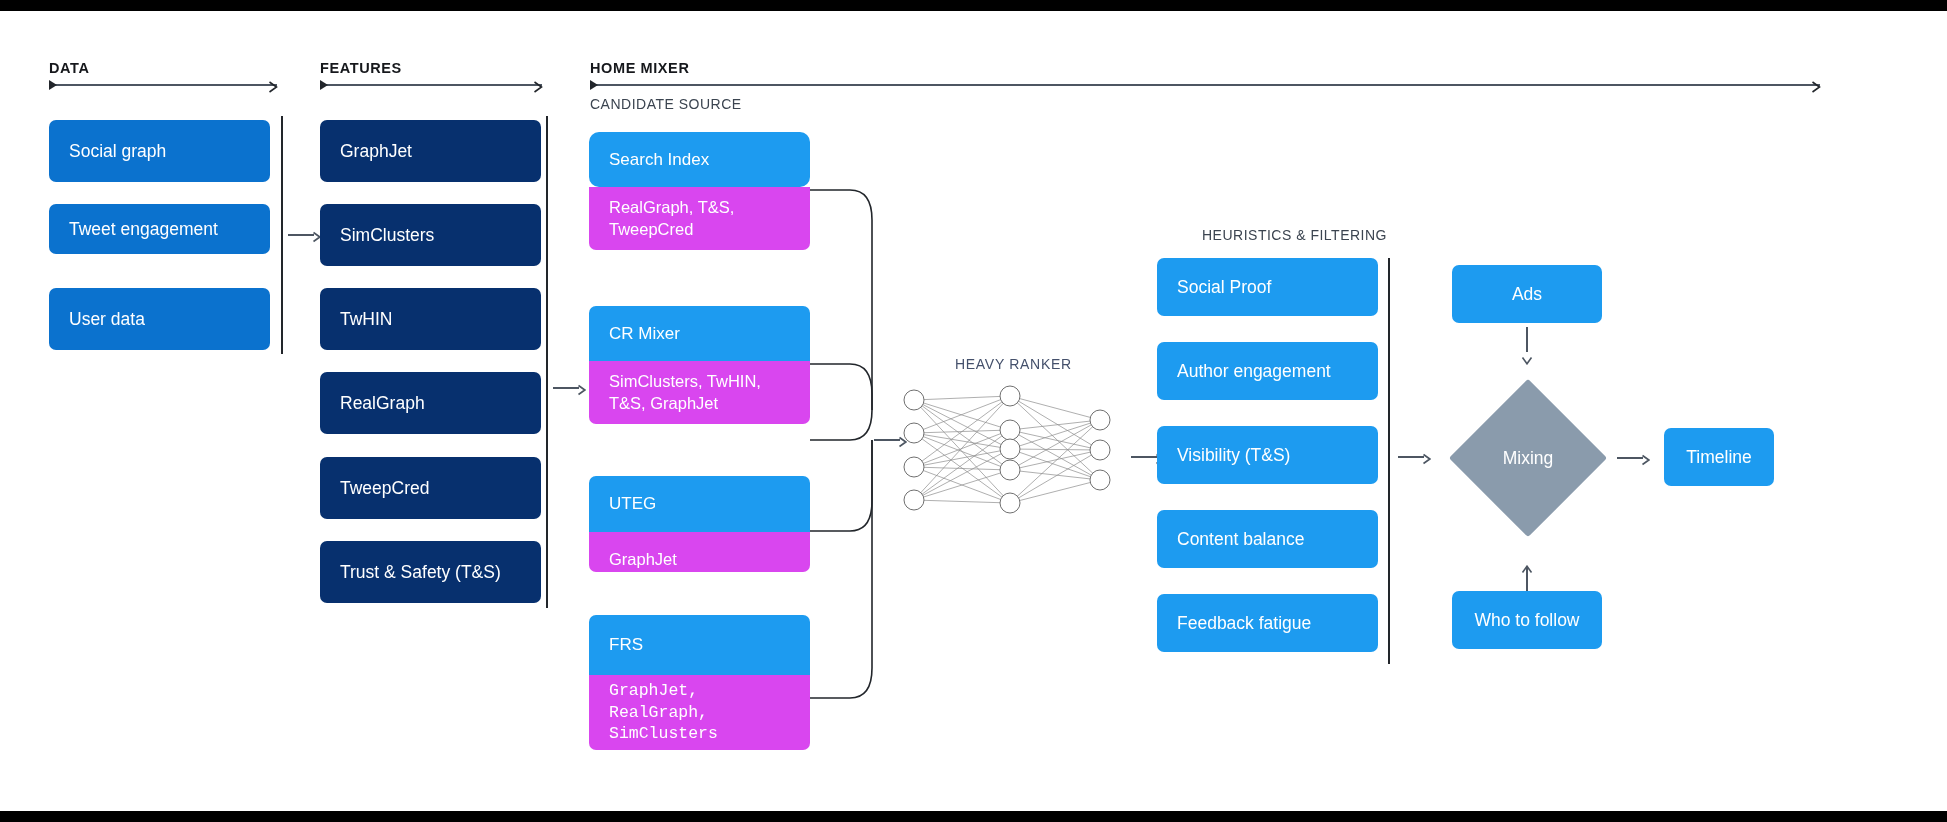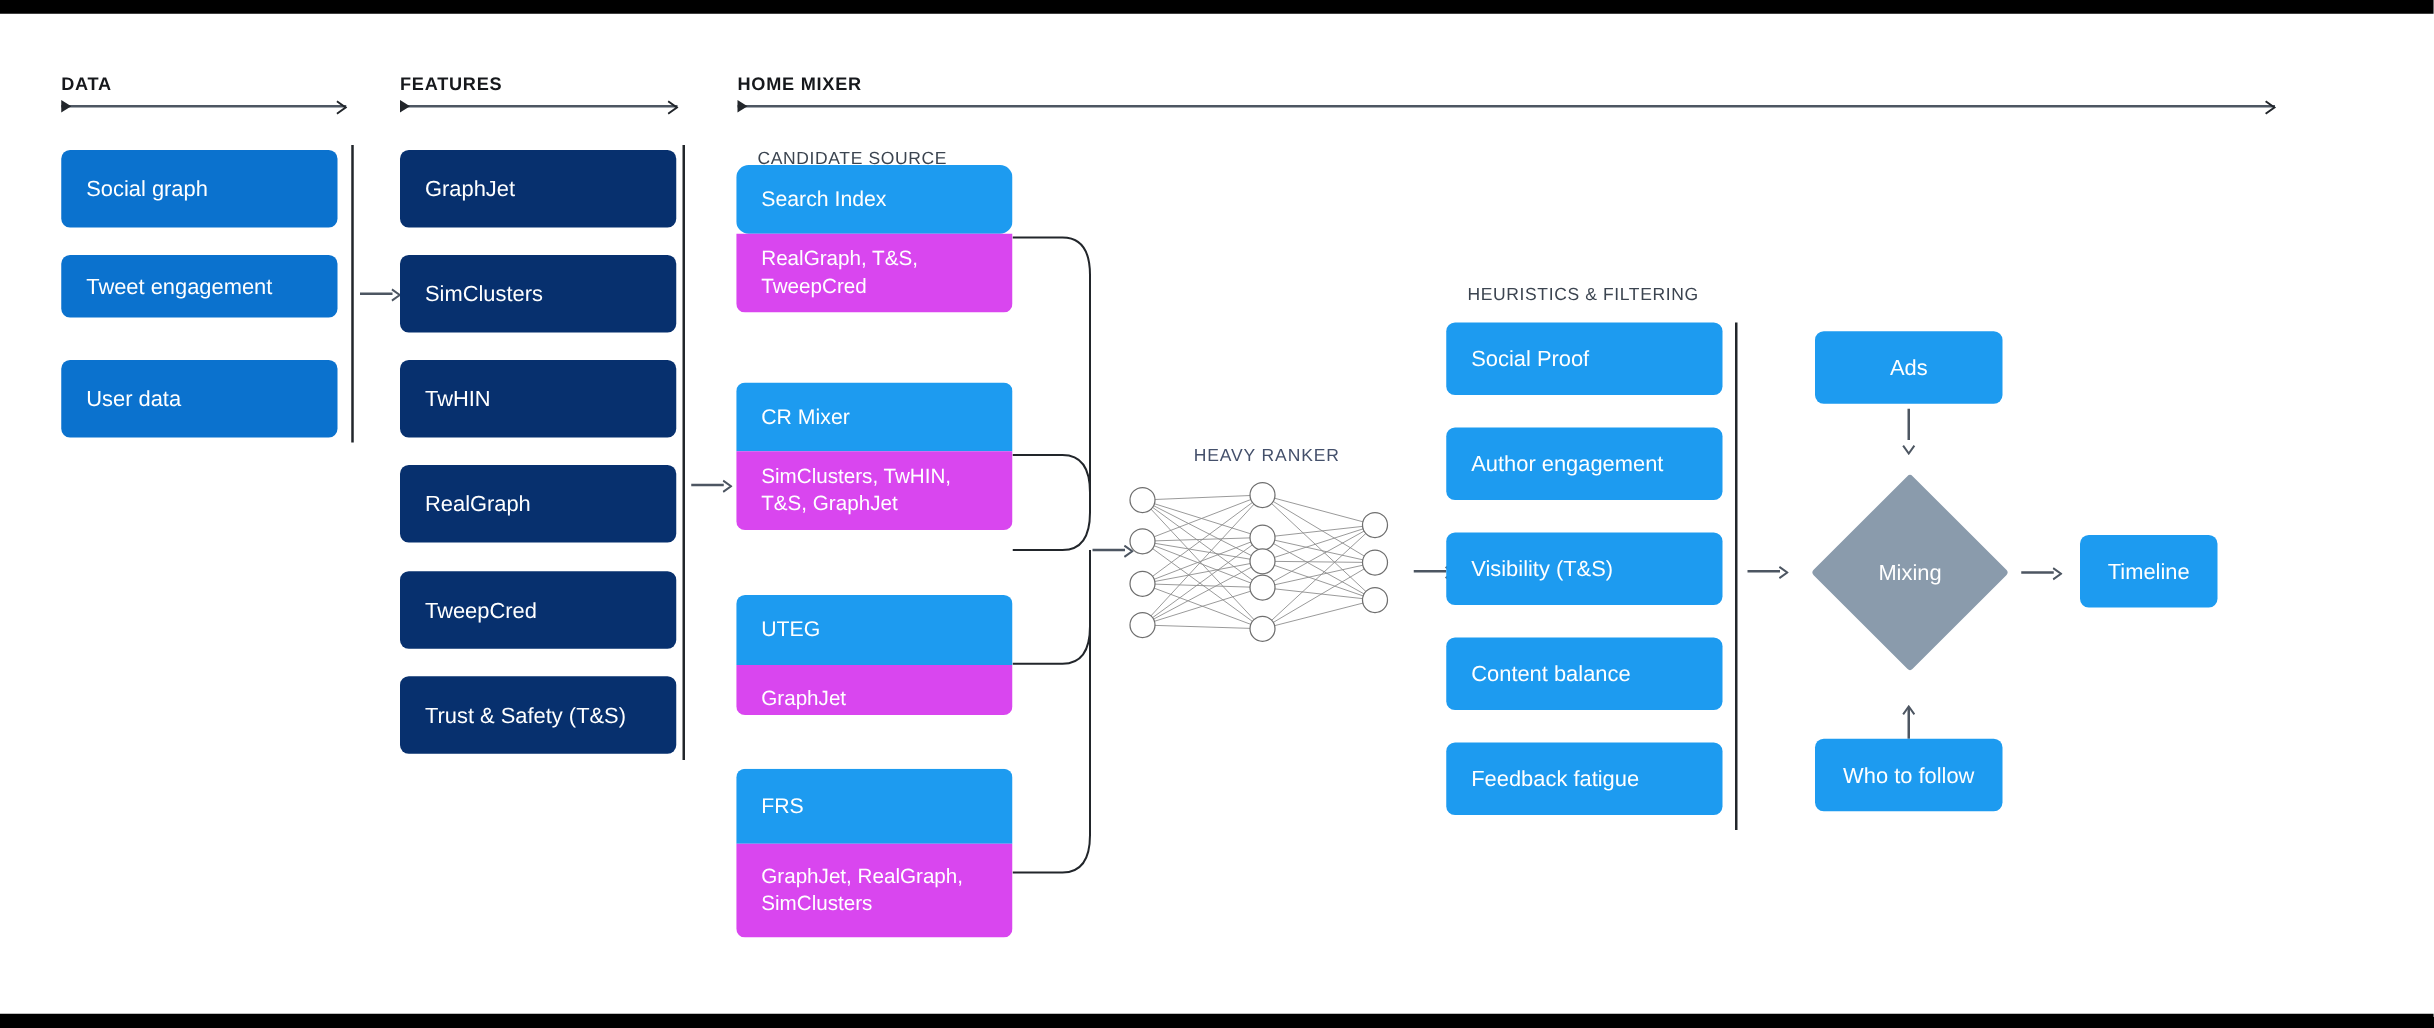--- a/index.html
+++ b/index.html
@@ -162,22 +162,22 @@
   <div class="axis" style="left:590px; top:79px; width:1230px;">
     <div class="shaft"></div>
     <div class="tip-l"></div>
     <div class="tip-r">
       <svg width="9" height="12" viewBox="0 0 9 12">
           <path d="M0.5 1 L7.5 6 L0.5 11" fill="none" stroke="#22262b" stroke-width="1.6"></path>
         </svg>
     </div>
   </div>
 
-  <div class="sub-label" style="left:590px; top:118px;margin-left:16px;">CANDIDATE SOURCE</div>
-  <div class="sub-label" style="left:1174px; top:227px;">HEURISTICS &amp; FILTERING</div>
+  <div class="sub-label" style="left:590px; top:96px;">CANDIDATE SOURCE</div>
+  <div class="sub-label" style="left:1202px; top:227px;">HEURISTICS &amp; FILTERING</div>
 
   <div class="vdiv" style="left:281px; top:116px; height:238px;"></div>
   <div class="vdiv" style="left:546px; top:116px; height:492px;"></div>
   <div class="vdiv" style="left:1388px; top:258px; height:406px;"></div>
 
   <div class="box data" style="left:49px; top:120px; width:221px; height:62px;">
     <span>Social graph</span>
   </div>
   <div class="box data" style="left:49px; top:204px; width:221px; height:50px;">
     <span>Tweet engagement</span>
@@ -235,21 +235,21 @@
 T&amp;S, GraphJet</div>
   </div>
 
   <div class="cs-card" style="left:589px; top:476px; width:221px; height:96px;">
     <div class="cs-head" style="height:56px;">UTEG</div>
     <div class="cs-body" style="height:55px;">GraphJet</div>
   </div>
 
   <div class="cs-card" style="left:589px; top:615px; width:221px; height:135px;">
     <div class="cs-head" style="height:60px;">FRS</div>
-    <div class="cs-body" style="height:75px;">GraphJet, RealGraph,
+    <div class="cs-body" style="height:75px;font-family:Liberation Mono, monospace;">GraphJet, RealGraph,
 SimClusters</div>
   </div>
 
   <div class="brackets" style="left:810px; top:125px; width:80px; height:635px;">
     <svg width="80" height="635" viewBox="0 0 80 635">
       <path d="M0 65 H40 Q62 65 62 95 V285 Q62 315 40 315 H0" fill="none" stroke="#22262b" stroke-width="1.6"></path>
       <path d="M0 239 H40 Q62 239 62 269 V285" fill="none" stroke="#22262b" stroke-width="1.6"></path>
       <path d="M0 406 H40 Q62 406 62 376 V315" fill="none" stroke="#22262b" stroke-width="1.6"></path>
       <path d="M0 573 H40 Q62 573 62 543 V315" fill="none" stroke="#22262b" stroke-width="1.6"></path>
     </svg>

